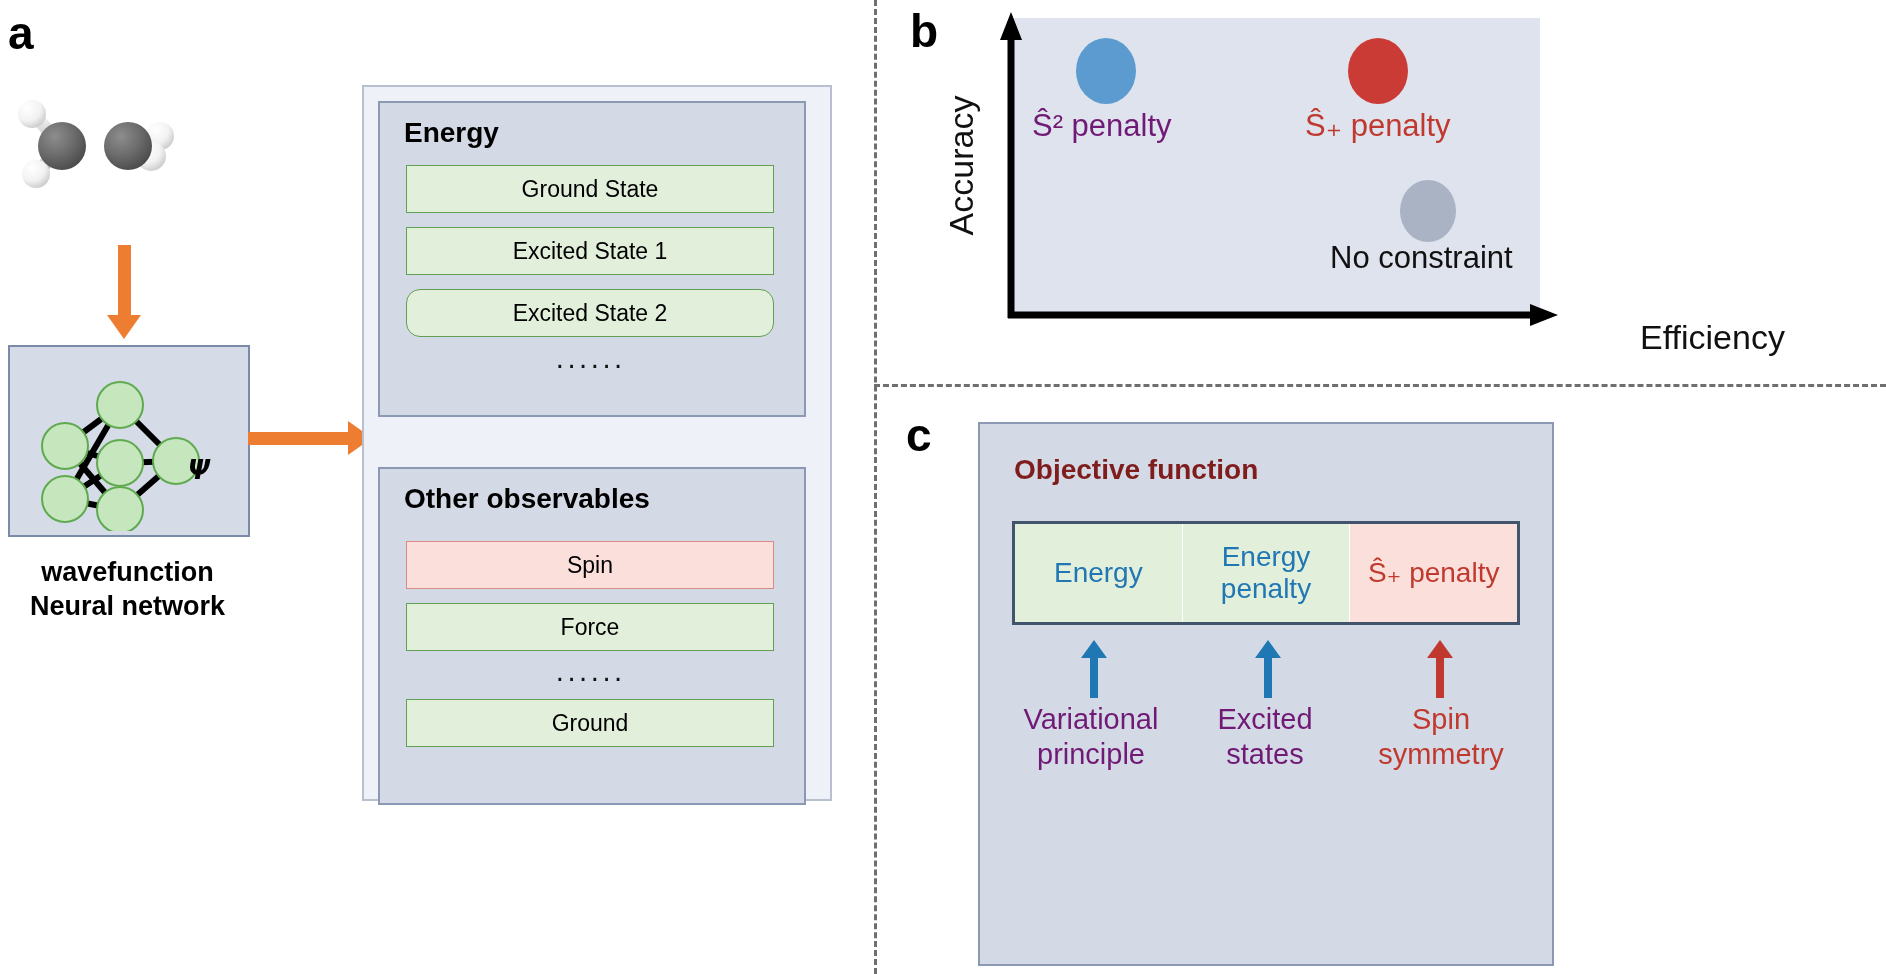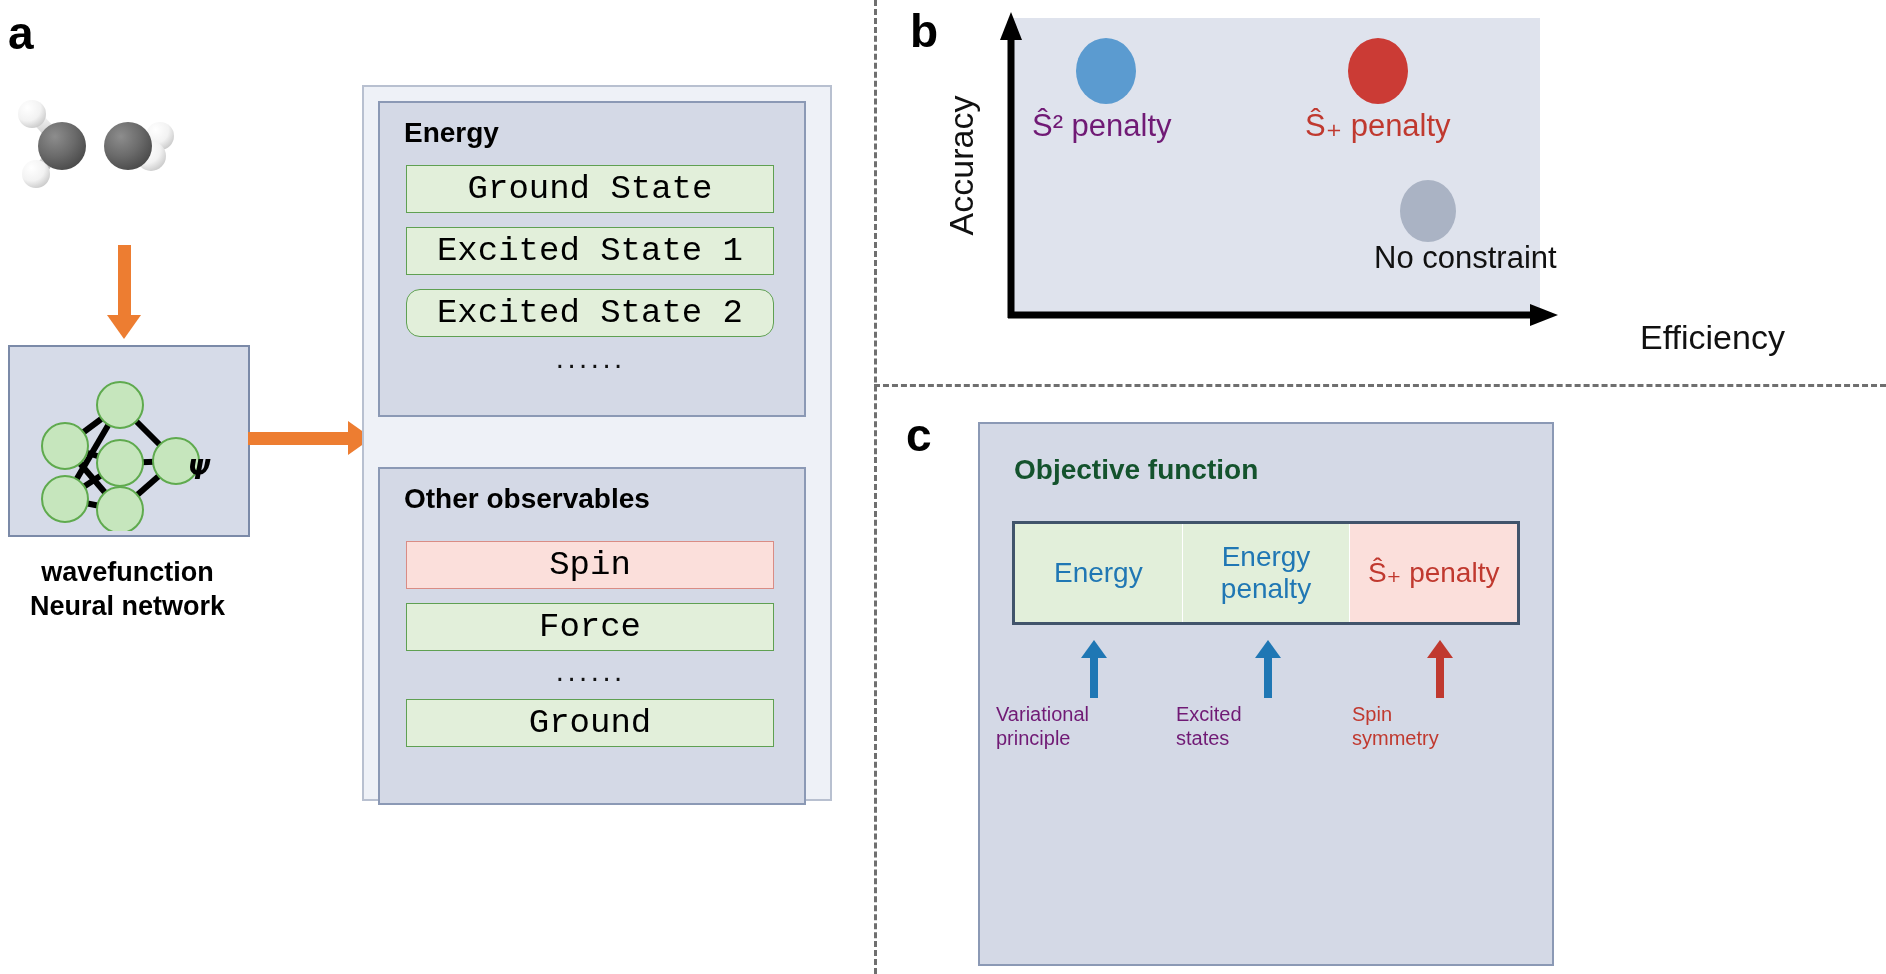--- a/index.html
+++ b/index.html
@@ -37,47 +37,47 @@
      font-weight:bold;font-size:27px;line-height:1.25;color:#000;}
 
   
   #results-card{position:absolute;left:362px;top:85px;width:466px;height:712px;
      background:#eef1f7;border:2px solid #b8c0d0;}
   .sub-panel{position:absolute;left:14px;width:424px;background:#d4d9e6;border:2px solid #8b99b5;}
   #energy-panel{top:14px;height:312px;}
   #obs-panel{top:348px;height:334px;margin-top:32px;}
   .sub-title{position:absolute;left:24px;top:14px;font-weight:bold;font-size:28px;color:#000;}
   .item{position:absolute;left:26px;width:368px;height:48px;line-height:46px;text-align:center;
-     font-size:34px;color:#000;box-sizing:border-box;font-family:Liberation Mono, monospace;}
+     font-size:23px;color:#000;box-sizing:border-box;}
   .item.green{background:#e2efda;border:1px solid #5fa052;}
   .item.pink{background:#fbdfdb;border:1px solid #d98c85;}
   .dots{position:absolute;left:26px;width:368px;text-align:center;font-size:29px;
      letter-spacing:2px;color:#111;}
   #b-plotarea{position:absolute;left:1010px;top:18px;width:530px;height:300px;
      background:#dfe3ed;}
   #b-axes{position:absolute;left:940px;top:0px;width:620px;height:350px;}
   .blabel{position:absolute;font-size:31px;line-height:1.15;}
   .bubble{position:absolute;border-radius:50%;}
 
   
   #panel-c{position:absolute;left:978px;top:422px;width:572px;height:540px;
      background:#d4d9e6;border:2px solid #8b99b5;}
-  #c-title{position:absolute;left:34px;top:30px;font-weight:bold;font-size:28px;color:#14532d;}
+  #c-title{position:absolute;left:34px;top:30px;font-weight:bold;font-size:28px;color:#7f1d1d;}
   #c-terms{position:absolute;left:32px;top:97px;width:508px;height:104px;
      border:3px solid #41546b;display:flex;box-sizing:border-box;}
   .c-term{flex:1;display:flex;align-items:center;justify-content:center;text-align:center;
      font-size:28px;line-height:1.14;box-sizing:border-box;}
   .c-term.green{background:#e2efda;}
   .c-term.pink{background:#fbdfdb;}
   .c-sep{width:1px;background:#ffffff;}
   .c-arrow{position:absolute;width:8px;}
   .c-arrow .shaft{position:absolute;left:0;top:14px;width:8px;bottom:0;}
   .c-arrow .head{position:absolute;left:-9px;top:-2px;width:0;height:0;
      border-left:13px solid transparent;border-right:13px solid transparent;}
-  .c-cap{position:absolute;font-size:20px;line-height:1.2;}
+  .c-cap{position:absolute;text-align:center;font-size:29px;line-height:1.2;}
 
   .blue{color:#701a75;} .red{color:#c0392f;} .black{color:#111;}
 </style>
 </head>
 <body>
 
 <div class="panel-letter" style="left:8px;top:10px;">a</div>
 <div class="panel-letter" style="left:910px;top:8px;">b</div>
 <div class="panel-letter" style="left:906px;top:412px;">c</div>
 
@@ -205,21 +205,21 @@
 
 <div style="position:absolute;left:1640px;top:318px;font-size:34px;">Efficiency</div>
 
 <div class="bubble" style="left:1076px;top:38px;width:60px;height:66px;background:#5b9bd0;"></div>
 <div class="blabel blue" style="left:1032px;top:108px;">Ŝ² penalty</div>
 
 <div class="bubble" style="left:1348px;top:38px;width:60px;height:66px;background:#cb3b35;"></div>
 <div class="blabel red" style="left:1305px;top:108px;">Ŝ₊ penalty</div>
 
 <div class="bubble" style="left:1400px;top:180px;width:56px;height:62px;background:#aab3c4;"></div>
-<div class="blabel black" style="left:1330px;top:240px;margin-left:44px;">No constraint</div>
+<div class="blabel black" style="left:1330px;top:240px;">No constraint</div>
 
 <div id="panel-c">
 
   <div id="c-title">Objective function</div>
 
   <div id="c-terms">
     <div class="c-term green" style="color:#2077b4;">Energy</div>
     <div class="c-sep"></div>
     <div class="c-term green" style="color:#2077b4;">
       <span><span>Energy</span><br><span>penalty</span></span>

